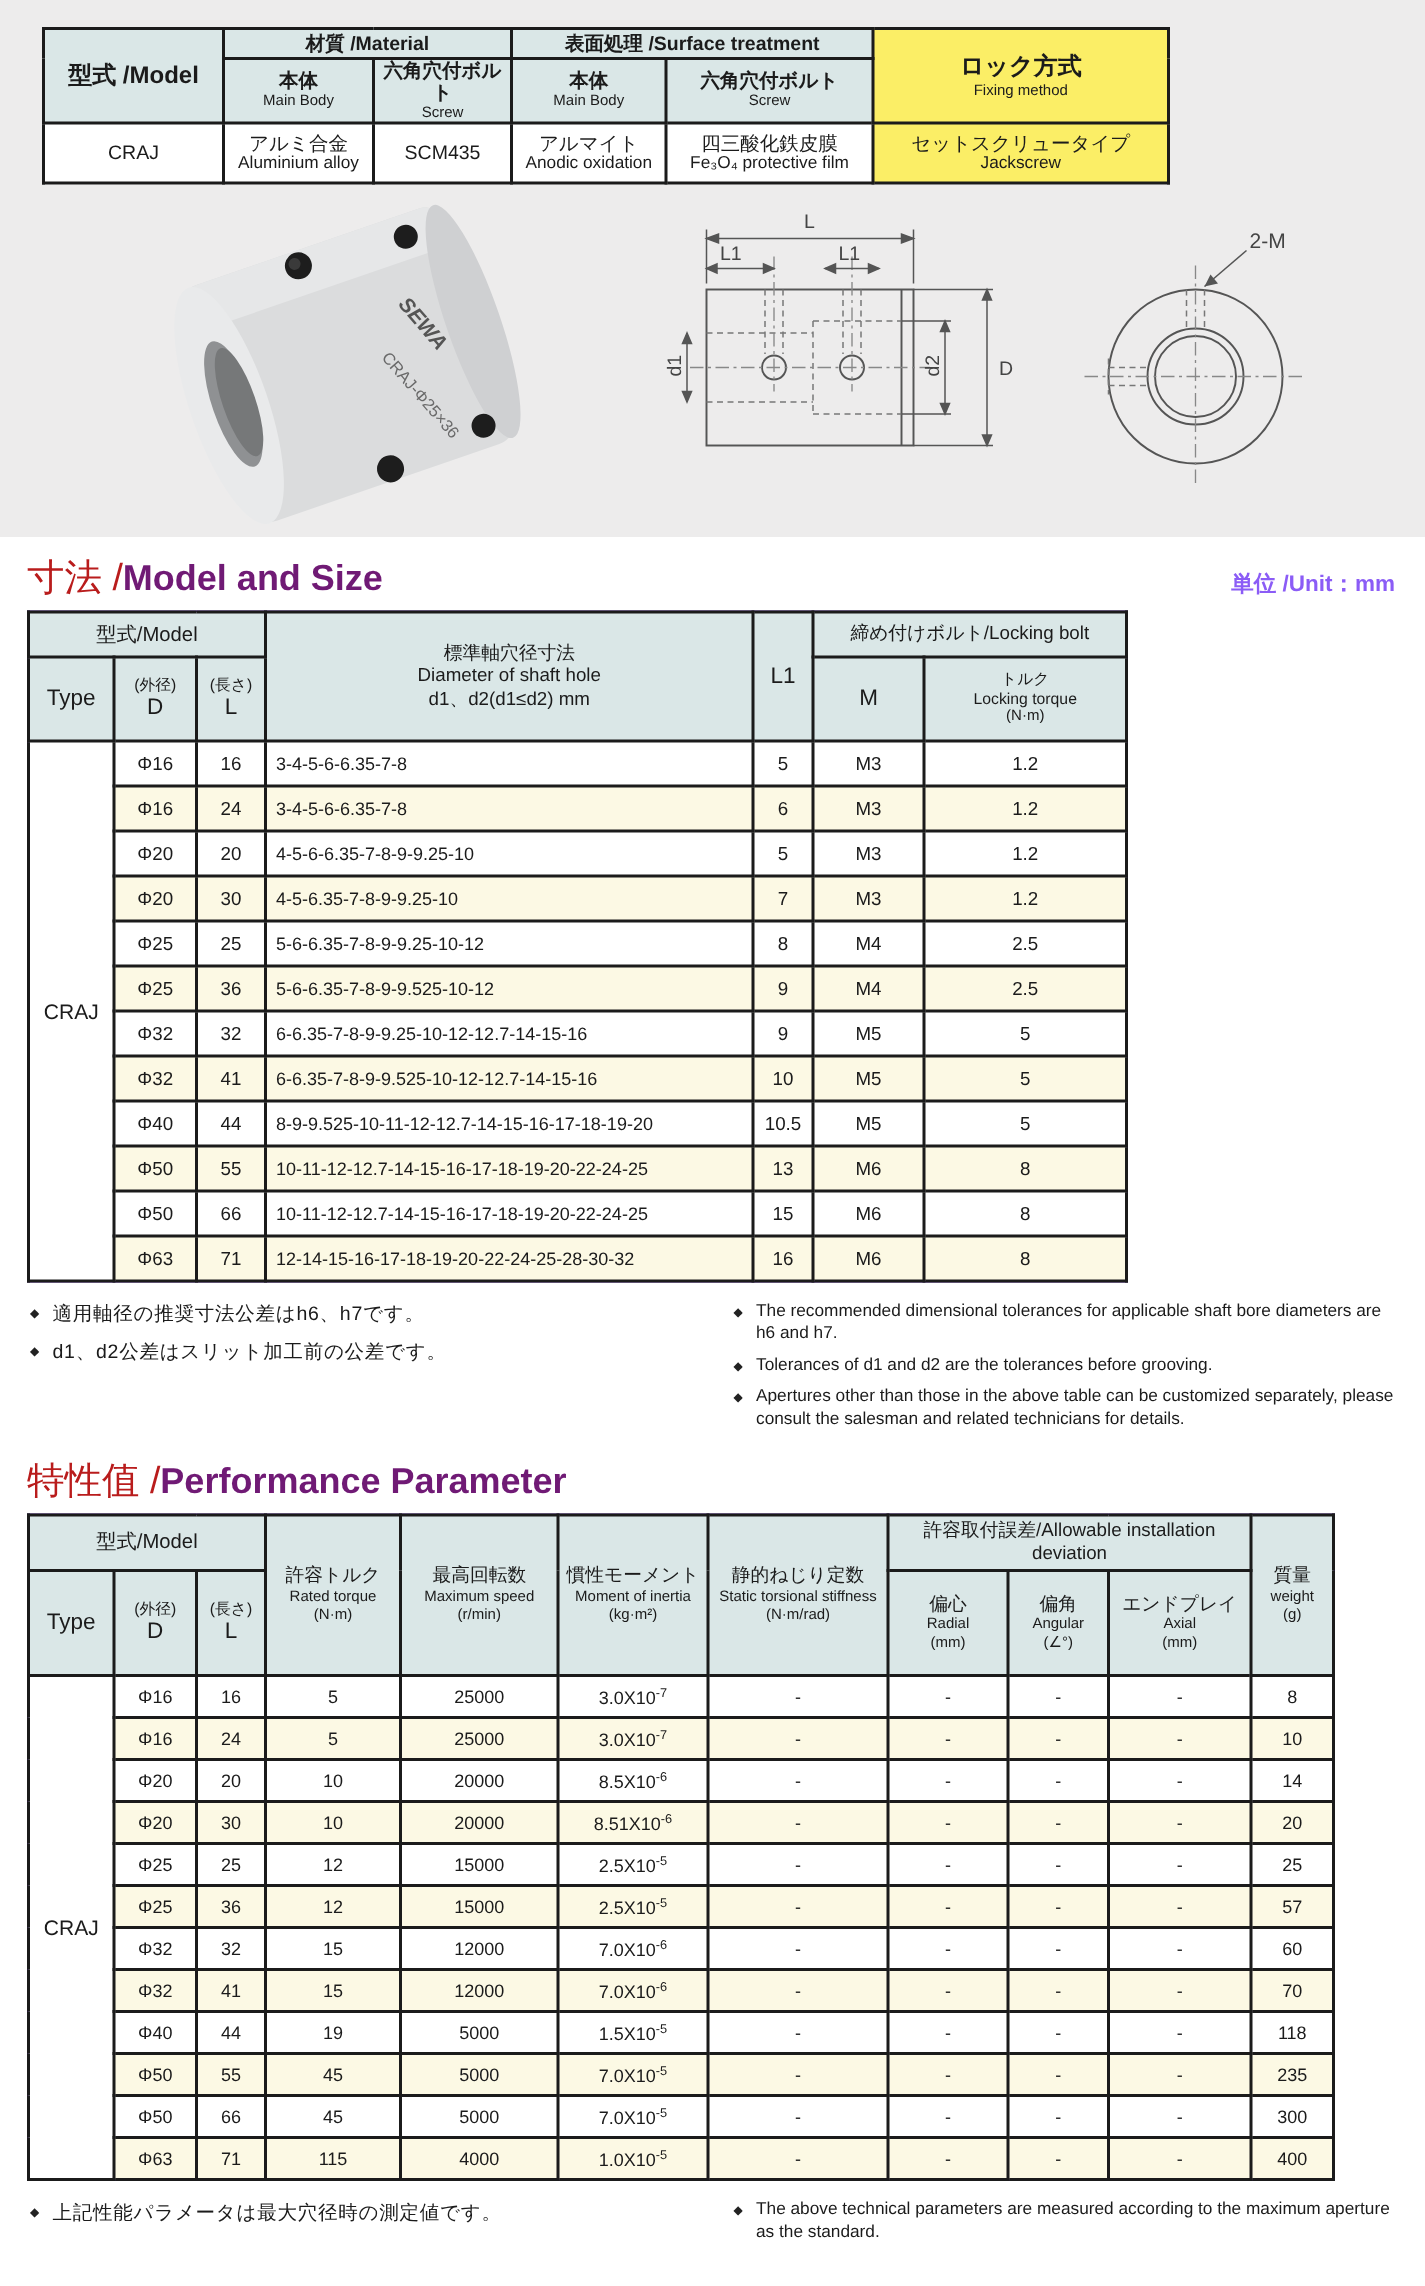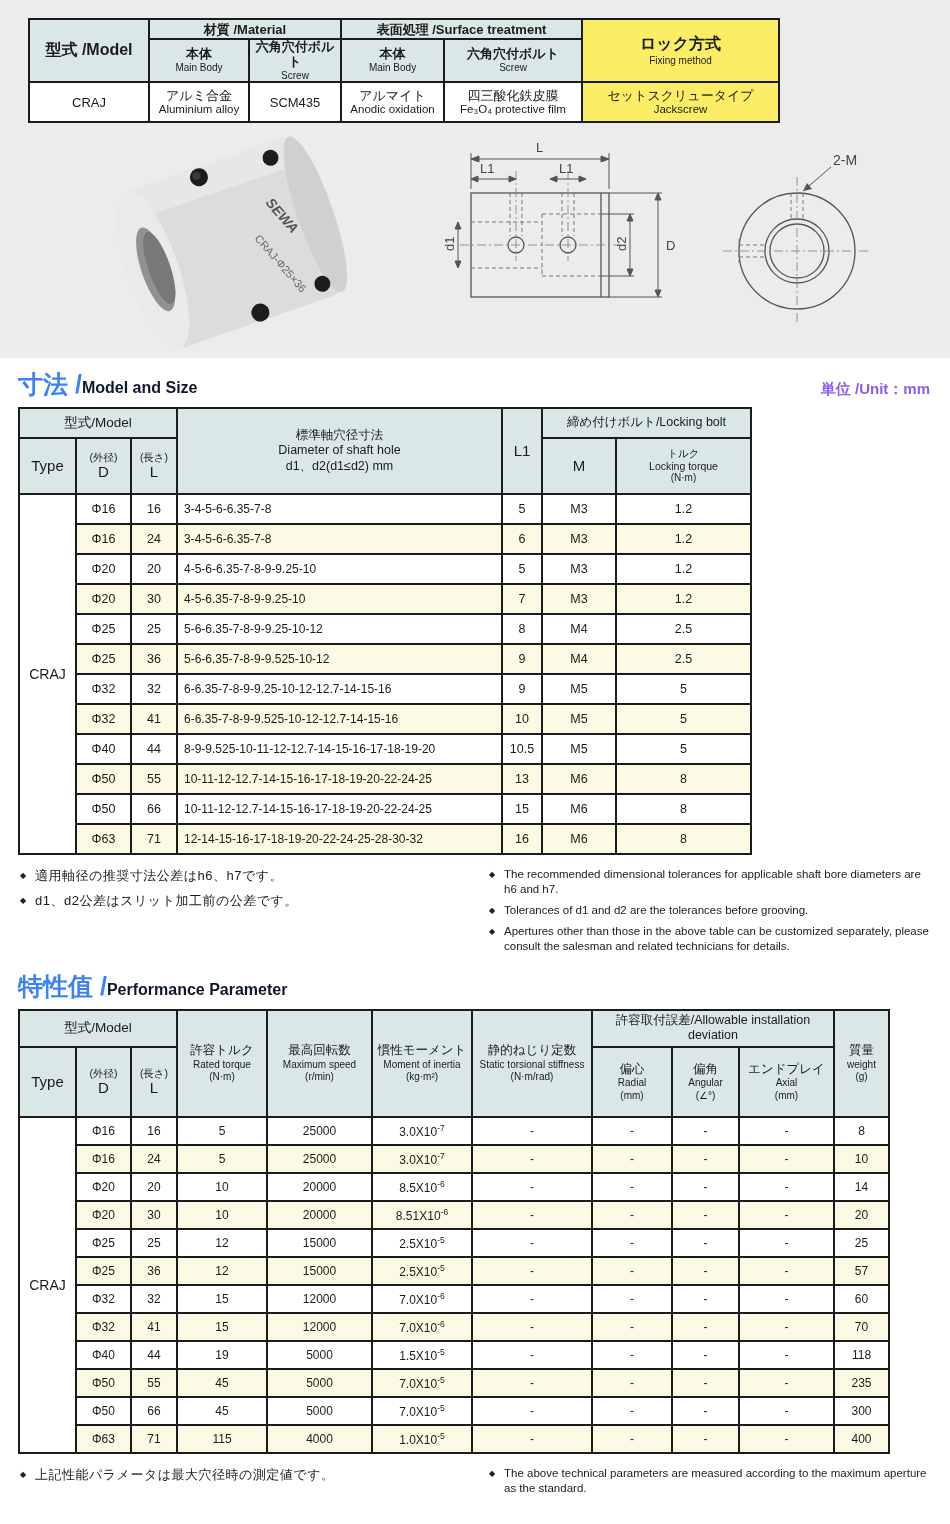--- a/index.html
+++ b/index.html
@@ -28,22 +28,22 @@
   .spec-table td { background:#fff; height: 40px; }
   .spec-table .dj { font-size: 13px; line-height: 1.2; }
   .spec-table .de { font-size: 11.5px; line-height: 1.2; }
   .spec-table .yellow { background:#FBEE66 !important; }
 
   
   .hero-content { display: flex; align-items: flex-start; padding: 6px 6px 0 14px; }
 
   
   .section-head { display: flex; justify-content: space-between; align-items: flex-end; margin: 10px 20px 6px 18px; }
-  .section-head .t-jp { font-size: 25px; font-weight: bold; color:#3b82f6; }
-  .section-head .t-en { font-size: 16px; font-weight: bold; color:#0f172a; }
+  .section-head .t-jp { font-size: 25px; font-weight: normal; color:#b91c1c; }
+  .section-head .t-en { font-size: 24px; font-weight: bold; color:#701a75; }
   .section-head .unit { font-size: 15px; font-weight: bold; color:#8b5cf6; padding-bottom: 2px; }
 
   
   .data-table { margin-left: 18px; background:#4c1d95; table-layout: fixed; }
   .data-table thead th { background:#DAE7E7; font-weight: normal; padding: 2px 1px; }
   .data-table .hg { font-size: 13.5px; }
   .data-table .hj { font-size: 12.5px; line-height: 1.25; }
   .data-table .hu { font-size: 10px;   line-height: 1.25; }
   .data-table .hbig { font-size: 15px; line-height: 1.1; }
   .data-table .hsmall { font-size: 10.5px; line-height: 1.2; }

